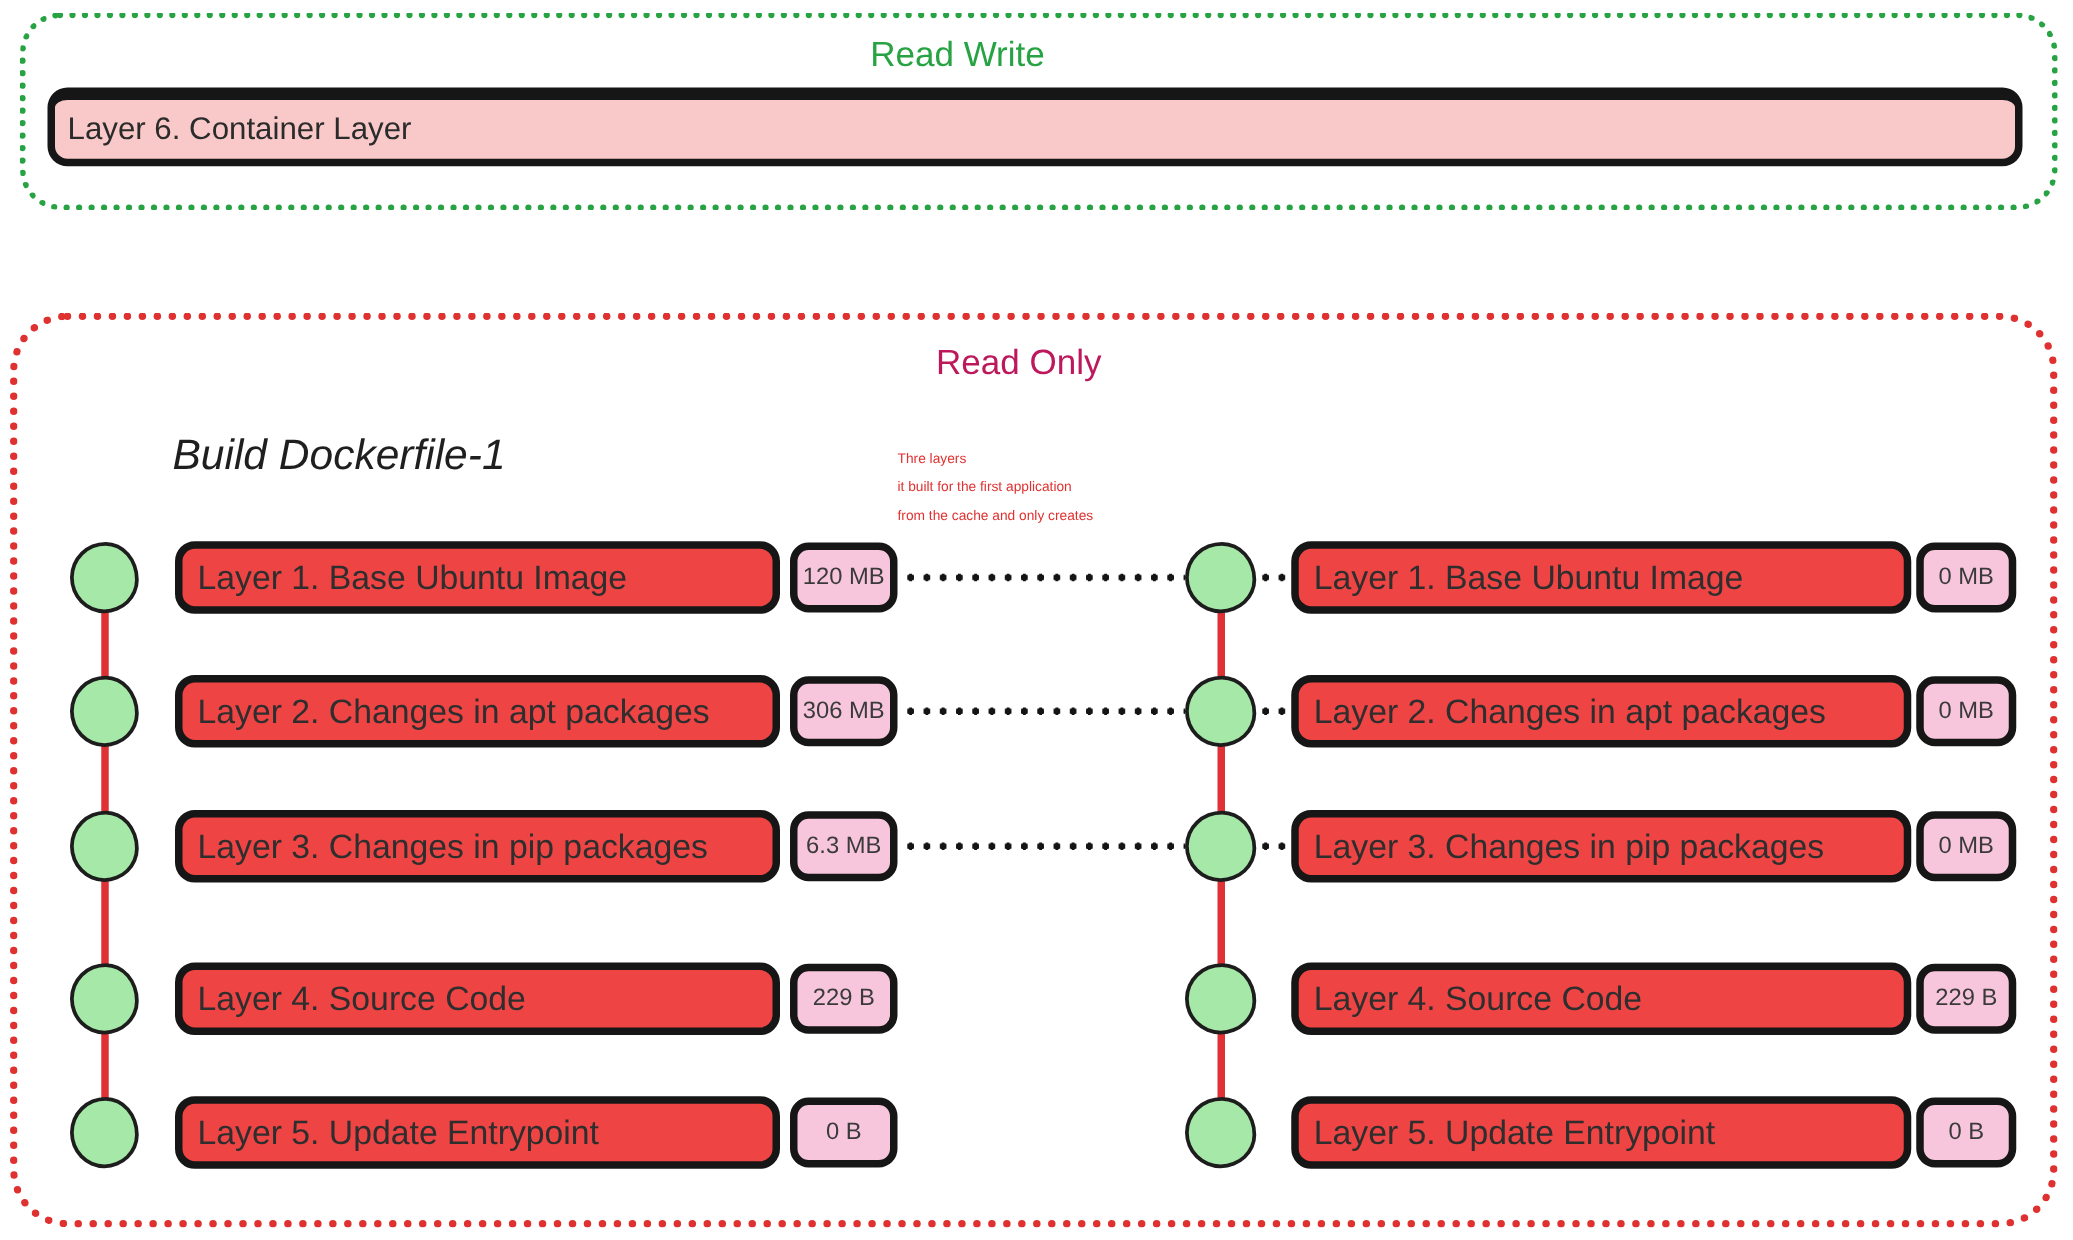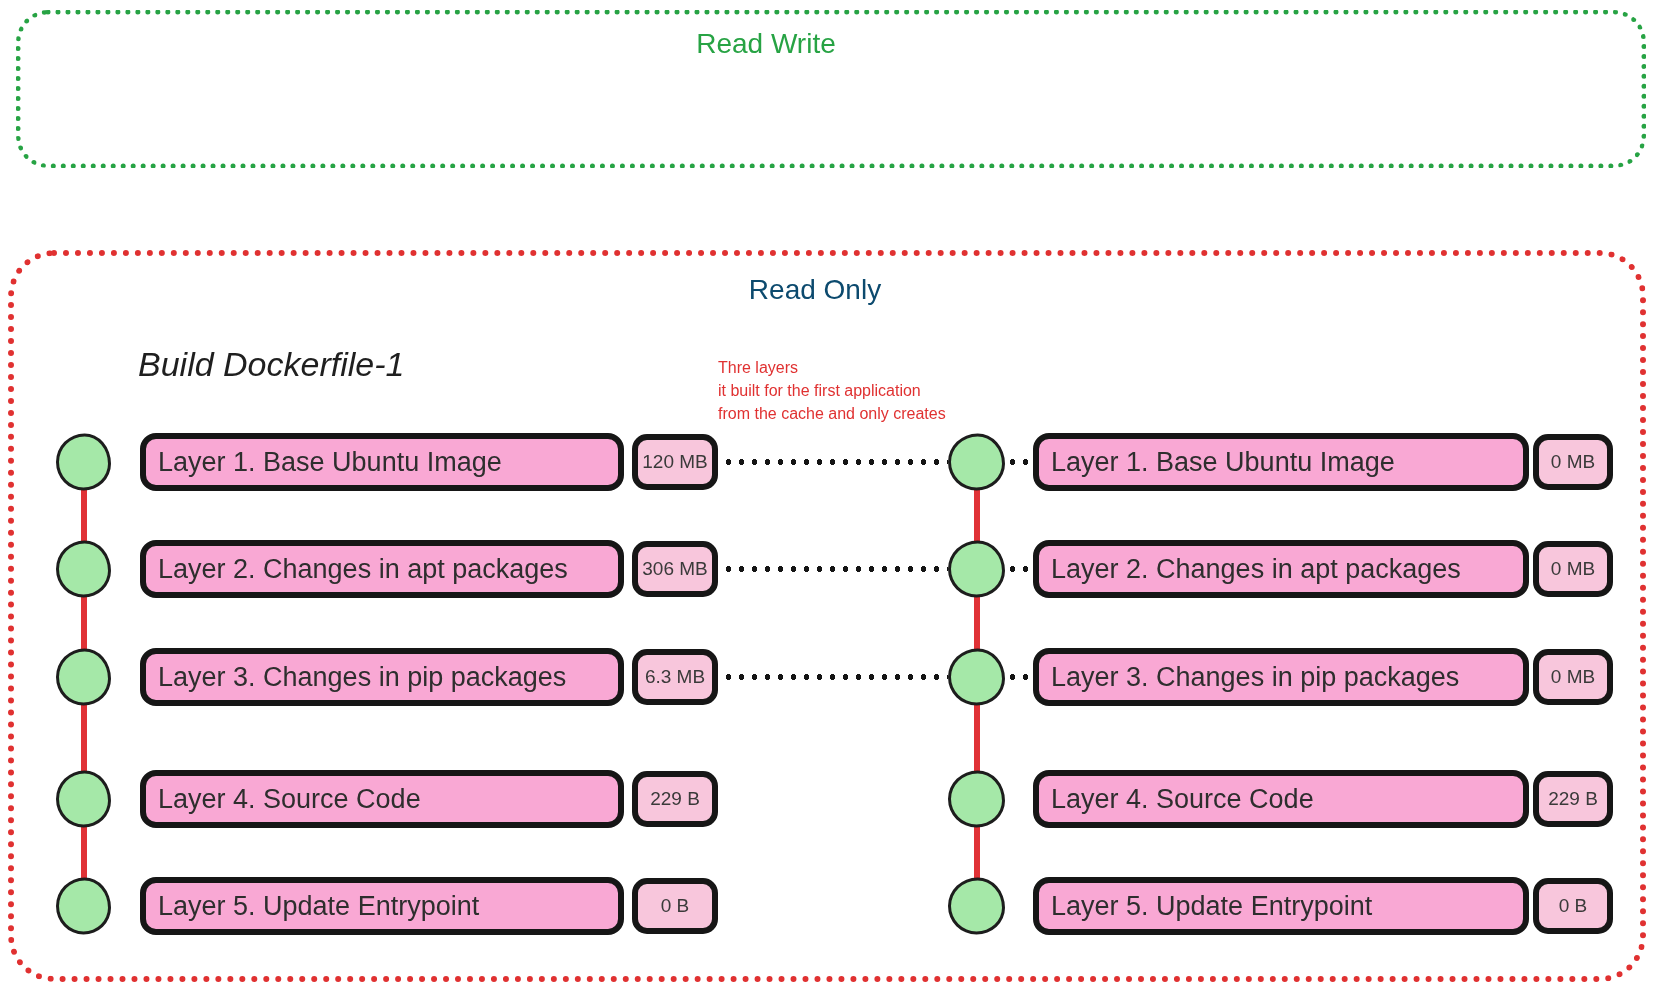--- a/index.html
+++ b/index.html
@@ -14,57 +14,57 @@
   }
   .ro-box{
     position:absolute;left:8px;top:250px;width:1638px;height:732px;
     border:6px dotted #e03131;border-radius:46px;box-sizing:border-box;background:transparent;
   }
   .section-title{
     position:absolute;transform:translateX(-50%);
     font-size:28px;line-height:40px;white-space:nowrap;
   }
   .rw-title{left:766px;top:24px;color:#27a344;}
-  .ro-title{left:815px;top:270px;color:#0c4a6e;}
+  .ro-title{left:815px;top:270px;color:#be185d;}
   
   .container-bar{
     position:absolute;left:38px;top:70px;width:1580px;height:63px;box-sizing:border-box;
     background:#f9c8c8;border:6px solid #161616;border-top-width:10px;border-radius:16px;
     display:flex;align-items:center;padding-left:10px;
   }
   .container-bar span{font-size:25px;color:#2b2b2b;}
   
   .col-heading{
     position:absolute;top:344px;font-size:34px;line-height:40px;color:#1f1f1f;white-space:nowrap;
   }
   .h1{left:138px;font-style:italic;}
   .h2{left:1040px;}
   
   .annotation{
     position:absolute;left:718px;top:356px;color:#e03131;
-    font-size:16px;line-height:23px;white-space:nowrap;
+    font-size:11px;line-height:23px;white-space:nowrap;
   }
   
   .rail{
     position:absolute;width:6px;top:462px;height:444px;background:#e03236;z-index:1;
   }
   .rail-left{left:81px;}
   .rail-right{left:974px;}
   
   .row{position:absolute;left:0;width:1658px;height:80px;}
   .node{
     position:absolute;top:50%;transform:translateY(-50%);
     background:#a5e8a8;border:3px solid #1d1d1d;z-index:2;box-sizing:border-box;
     border-radius:52% 48% 50% 50% / 50% 53% 47% 50%;
   }
   .node-left{left:56px;width:55px;height:57px;}
   .node-right{left:948px;width:57px;height:57px;}
   .bar{
     position:absolute;top:50%;transform:translateY(-50%);height:58px;box-sizing:border-box;
-    background:#f9a8d4;border:6px solid #161616;border-radius:16px;
+    background:#ef4444;border:6px solid #161616;border-radius:16px;
     display:flex;align-items:center;padding-left:12px;z-index:2;
   }
   .bar span{font-size:27px;color:#2e2e2e;white-space:nowrap;}
   .bar-left{left:140px;width:484px;}
   .bar-right{left:1033px;width:496px;}
   .badge{
     position:absolute;top:50%;transform:translateY(-50%);height:56px;box-sizing:border-box;
     background:#f8c6dc;border:6px solid #161616;border-radius:15px;
     display:flex;align-items:center;justify-content:center;z-index:2;
   }
@@ -80,20 +80,23 @@
   .dots-main{left:722px;width:226px;}
   .dots-short{left:1006px;width:27px;}
 </style>
 </head>
 <body>
 
 <div class="canvas">
 
   <div class="rw-box"></div>
   <div class="section-title rw-title">Read Write</div>
+  <div class="container-bar">
+    <span>Layer 6. Container Layer</span>
+  </div>
 
   <div class="ro-box"></div>
   <div class="section-title ro-title">Read Only</div>
 
   <div class="col-heading h1">Build Dockerfile-1</div>
 
   <div class="annotation">
     <div>Thre layers</div>
     <div>it built for the first application</div>
     <div>from the cache and only creates</div>

